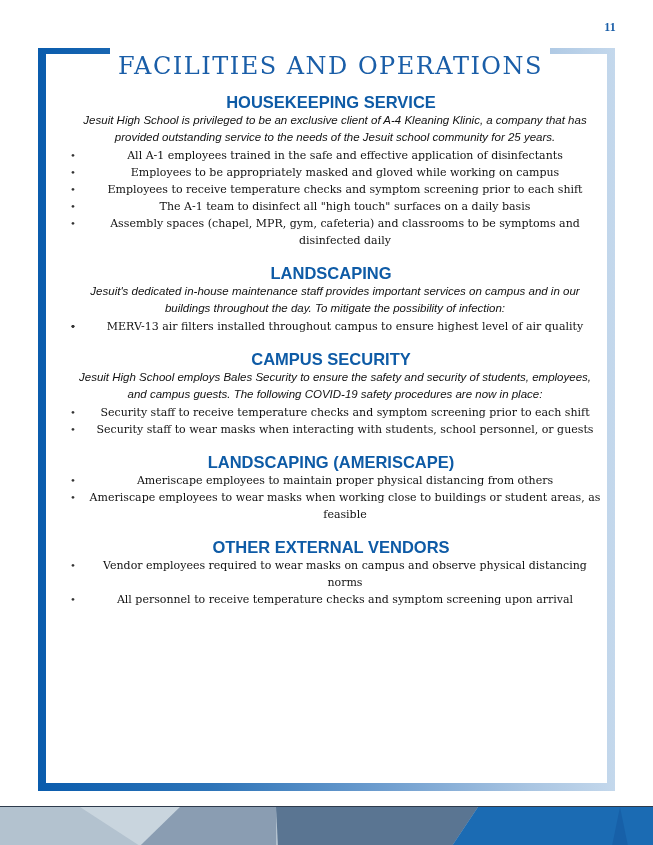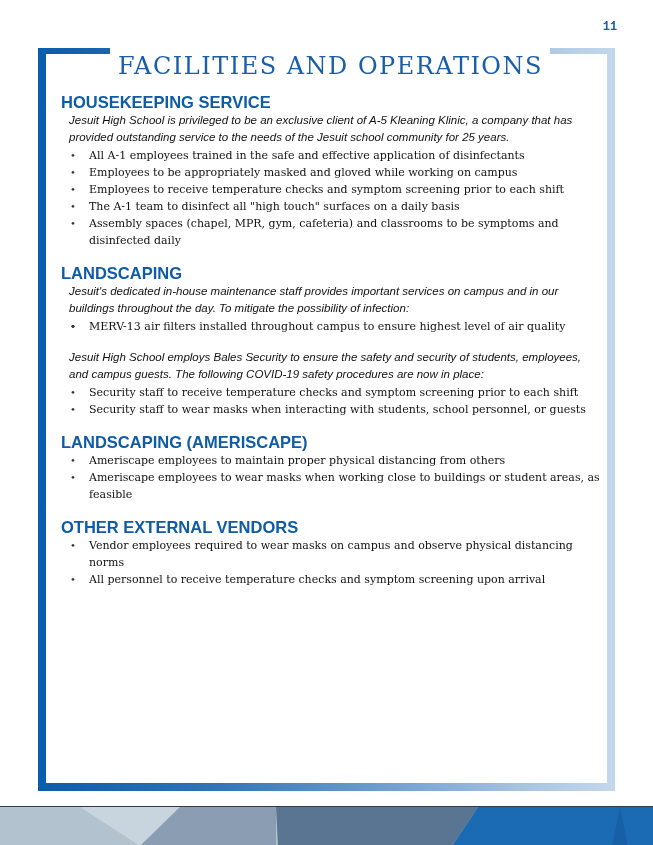--- a/index.html
+++ b/index.html
@@ -2,21 +2,21 @@
 <html><head>
 <meta charset="utf-8">
 <style>
   html, body { margin: 0; padding: 0; }
   body {
     width: 653px; height: 845px; position: relative; overflow: hidden;
     background: #ffffff;
   }
   .page-number {
     position: absolute; top: 20px; left: 600px; width: 20px; text-align: center;
-    font-family: Liberation Mono, monospace; font-weight: bold; font-size: 12px;
+    font-family: Liberation Serif, serif; font-weight: bold; font-size: 12px;
     color: #1a5ea8;
   }
   
   .frame {
     position: absolute; left: 38px; top: 48px; width: 577px; height: 743px;
     background: linear-gradient(90deg, #0a5cad 0%, #2d74b8 30%, #6f9ecf 60%, #a9c5e2 85%, #c4d8ec 100%);
   }
   .frame-inner {
     position: absolute; left: 46px; top: 54px; width: 561px; height: 729px;
     background: #ffffff;
@@ -24,21 +24,21 @@
   
   .title-gap {
     position: absolute; left: 110px; top: 44px; width: 440px; height: 14px; background: #ffffff;
   }
   .page-title {
     position: absolute; left: 0; top: 36px; width: 661px; text-align: center;
     font-family: "DejaVu Serif", serif; font-size: 24px; letter-spacing: 1.5px;
     color: #1a5ea8; font-weight: normal;
   }
   .content {
-    position: absolute; left: 61px; top: 92px; width: 540px;
+    position: absolute; left: 61px; top: 92px; width: 540px; text-align: center;
   }
   .section { margin-bottom: 14px; }
   .section-heading {
     font-family: "Liberation Sans", sans-serif; font-weight: bold; font-size: 16.5px;
     color: #0e5ba6; margin: 0; line-height: 20px;
   }
   .intro {
     font-family: "Liberation Sans", sans-serif; font-style: italic; font-size: 11.5px;
     color: #111; line-height: 17px; margin: 0 0 1px 8px; padding: 0;
   }
@@ -64,41 +64,42 @@
 
 <div class="frame"></div>
 <div class="frame-inner"></div>
 <div class="title-gap"></div>
 <h1 class="page-title">FACILITIES AND OPERATIONS</h1>
 
 <div class="content">
 
   <div class="section">
     <h2 class="section-heading">HOUSEKEEPING SERVICE</h2>
-    <p class="intro">Jesuit High School is privileged to be an exclusive client of A-5 Kleaning Klinic, a company that has provided outstanding service to the needs of the Jesuit school community for 25 years.</p>
+    <p class="intro">Jesuit High School is privileged to be an exclusive client of A-4 Kleaning Klinic, a company that has provided outstanding service to the needs of the Jesuit school community for 25 years.</p>
     <ul class="bullets">
       <li><span class="bullet">•</span><span>All A-1 employees trained in the safe and effective application of disinfectants</span></li>
       <li><span class="bullet">•</span><span>Employees to be appropriately masked and gloved while working on campus</span></li>
       <li><span class="bullet">•</span><span>Employees to receive temperature checks and symptom screening prior to each shift</span></li>
       <li><span class="bullet">•</span><span>The A-1 team to disinfect all "high touch" surfaces on a daily basis</span></li>
       <li><span class="bullet">•</span><span>Assembly spaces (chapel, MPR, gym, cafeteria) and classrooms to be symptoms and disinfected daily</span></li>
     </ul>
   </div>
 
   <div class="section">
     <h2 class="section-heading">LANDSCAPING</h2>
     <p class="intro">Jesuit's dedicated in-house maintenance staff provides important services on campus and in our buildings throughout the day. To mitigate the possibility of infection:</p>
     <ul class="bullets">
       <li><span class="bullet">•</span></li>
       <li><span class="bullet">•</span></li>
       <li><span class="bullet">•</span><span>MERV-13 air filters installed throughout campus to ensure highest level of air quality</span></li>
     </ul>
   </div>
 
   <div class="section">
+    <h2 class="section-heading">CAMPUS SECURITY</h2>
     <p class="intro">Jesuit High School employs Bales Security to ensure the safety and security of students, employees, and campus guests. The following COVID-19 safety procedures are now in place:</p>
     <ul class="bullets">
       <li><span class="bullet">•</span><span>Security staff to receive temperature checks and symptom screening prior to each shift</span></li>
       <li><span class="bullet">•</span><span>Security staff to wear masks when interacting with students, school personnel, or guests</span></li>
     </ul>
   </div>
 
   <div class="section">
     <h2 class="section-heading">LANDSCAPING (AMERISCAPE)</h2>
     <ul class="bullets">

